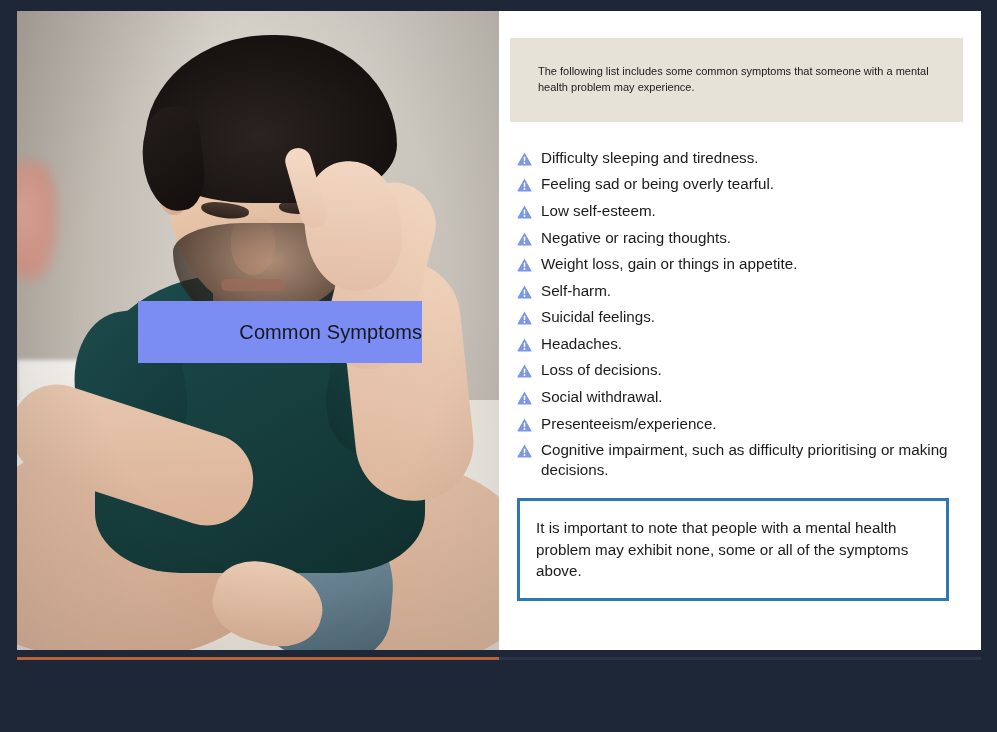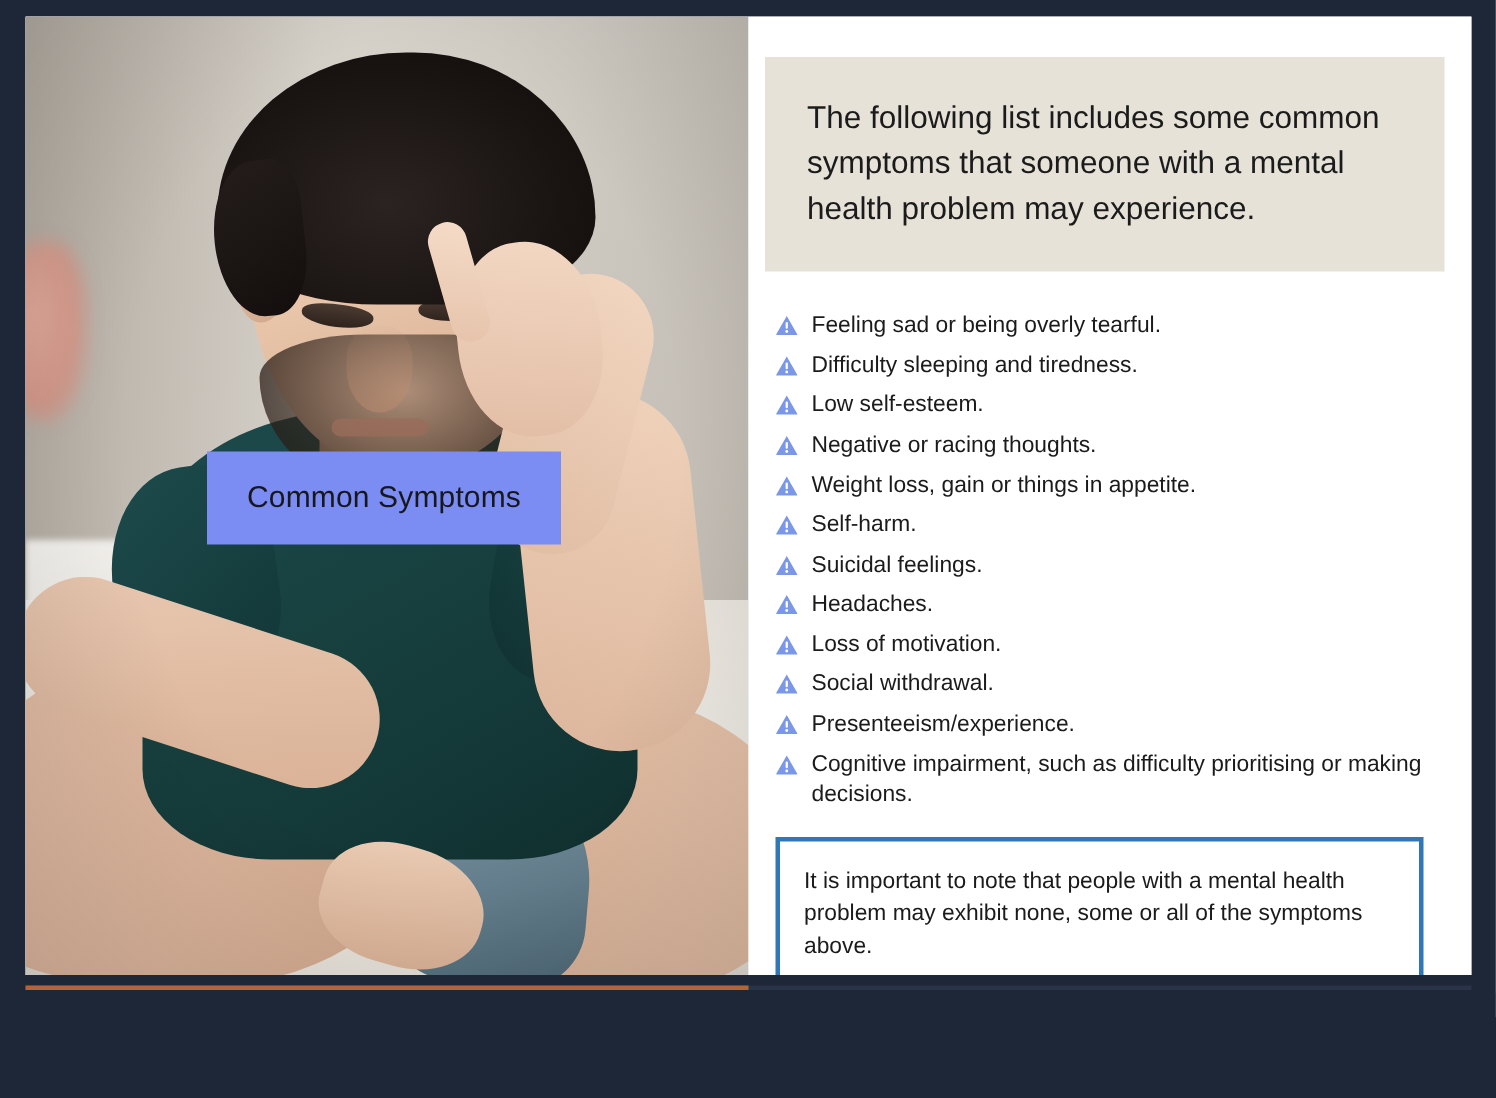--- a/index.html
+++ b/index.html
@@ -206,41 +206,41 @@
   }
   .photo-vignette {
     position: absolute; inset: 0;
     background: radial-gradient(ellipse at 52% 45%, rgba(0,0,0,0) 52%, rgba(0,0,0,.14) 100%);
   }
 
   
   #slide-title {
     position: absolute;
     left: 121px; top: 290px;
-    width: 236px; height: 62px;
+    width: 284px; height: 62px;
     background: #7b8cf2;
-    display: flex; align-items: center; justify-content: center;
+    display: flex; align-items: center; justify-content: flex-end;
     color: #17181d;
     font-size: 20px;
     letter-spacing: .1px;
   }
 
   
   #text-panel {
     position: relative;
     flex: 1 1 auto;
     background: #ffffff;
     padding: 27px 16px 0 11px;
   }
 
   #intro-box {
     background: #e6e2d8;
     padding: 26px 28px 26px 28px;
     color: #1b1b1b;
-    font-size: 21px;
+    font-size: 11px;
     line-height: 1.45;
     width: 453px;
   }
 
   #symptom-list {
     list-style: none;
     margin: 26px 0 0 0;
     padding: 0 0 0 7px;
     width: 446px;
   }
@@ -343,36 +343,36 @@
         <span>The following list includes some common symptoms that someone with a mental health problem may experience.</span>
       </div>
 
       <ul id="symptom-list">
           <li>
             <span class="warn-icon"><svg width="15" height="14" viewBox="0 0 15 14" aria-hidden="true">
                 <path d="M7.5 0.6 L14.4 12.6 Q14.9 13.4 14 13.4 L1 13.4 Q0.1 13.4 0.6 12.6 Z" fill="#7b97e8" rx="2"></path>
                 <rect x="6.75" y="4.6" width="1.5" height="4.6" rx=".75" fill="#ffffff"></rect>
                 <circle cx="7.5" cy="11" r="0.95" fill="#ffffff"></circle>
               </svg></span>
+            <span>Difficulty sleeping and tiredness.</span>
+          </li>
+          <li>
+            <span class="warn-icon"><svg width="15" height="14" viewBox="0 0 15 14" aria-hidden="true">
+                <path d="M7.5 0.6 L14.4 12.6 Q14.9 13.4 14 13.4 L1 13.4 Q0.1 13.4 0.6 12.6 Z" fill="#7b97e8" rx="2"></path>
+                <rect x="6.75" y="4.6" width="1.5" height="4.6" rx=".75" fill="#ffffff"></rect>
+                <circle cx="7.5" cy="11" r="0.95" fill="#ffffff"></circle>
+              </svg></span>
             <span>Feeling sad or being overly tearful.</span>
           </li>
           <li>
             <span class="warn-icon"><svg width="15" height="14" viewBox="0 0 15 14" aria-hidden="true">
                 <path d="M7.5 0.6 L14.4 12.6 Q14.9 13.4 14 13.4 L1 13.4 Q0.1 13.4 0.6 12.6 Z" fill="#7b97e8" rx="2"></path>
                 <rect x="6.75" y="4.6" width="1.5" height="4.6" rx=".75" fill="#ffffff"></rect>
                 <circle cx="7.5" cy="11" r="0.95" fill="#ffffff"></circle>
               </svg></span>
-            <span>Difficulty sleeping and tiredness.</span>
-          </li>
-          <li>
-            <span class="warn-icon"><svg width="15" height="14" viewBox="0 0 15 14" aria-hidden="true">
-                <path d="M7.5 0.6 L14.4 12.6 Q14.9 13.4 14 13.4 L1 13.4 Q0.1 13.4 0.6 12.6 Z" fill="#7b97e8" rx="2"></path>
-                <rect x="6.75" y="4.6" width="1.5" height="4.6" rx=".75" fill="#ffffff"></rect>
-                <circle cx="7.5" cy="11" r="0.95" fill="#ffffff"></circle>
-              </svg></span>
             <span>Low self-esteem.</span>
           </li>
           <li>
             <span class="warn-icon"><svg width="15" height="14" viewBox="0 0 15 14" aria-hidden="true">
                 <path d="M7.5 0.6 L14.4 12.6 Q14.9 13.4 14 13.4 L1 13.4 Q0.1 13.4 0.6 12.6 Z" fill="#7b97e8" rx="2"></path>
                 <rect x="6.75" y="4.6" width="1.5" height="4.6" rx=".75" fill="#ffffff"></rect>
                 <circle cx="7.5" cy="11" r="0.95" fill="#ffffff"></circle>
               </svg></span>
             <span>Negative or racing thoughts.</span>
           </li>
@@ -407,21 +407,21 @@
                 <circle cx="7.5" cy="11" r="0.95" fill="#ffffff"></circle>
               </svg></span>
             <span>Headaches.</span>
           </li>
           <li>
             <span class="warn-icon"><svg width="15" height="14" viewBox="0 0 15 14" aria-hidden="true">
                 <path d="M7.5 0.6 L14.4 12.6 Q14.9 13.4 14 13.4 L1 13.4 Q0.1 13.4 0.6 12.6 Z" fill="#7b97e8" rx="2"></path>
                 <rect x="6.75" y="4.6" width="1.5" height="4.6" rx=".75" fill="#ffffff"></rect>
                 <circle cx="7.5" cy="11" r="0.95" fill="#ffffff"></circle>
               </svg></span>
-            <span>Loss of motivation.</span>
+            <span>Loss of decisions.</span>
           </li>
           <li>
             <span class="warn-icon"><svg width="15" height="14" viewBox="0 0 15 14" aria-hidden="true">
                 <path d="M7.5 0.6 L14.4 12.6 Q14.9 13.4 14 13.4 L1 13.4 Q0.1 13.4 0.6 12.6 Z" fill="#7b97e8" rx="2"></path>
                 <rect x="6.75" y="4.6" width="1.5" height="4.6" rx=".75" fill="#ffffff"></rect>
                 <circle cx="7.5" cy="11" r="0.95" fill="#ffffff"></circle>
               </svg></span>
             <span>Social withdrawal.</span>
           </li>
           <li>

